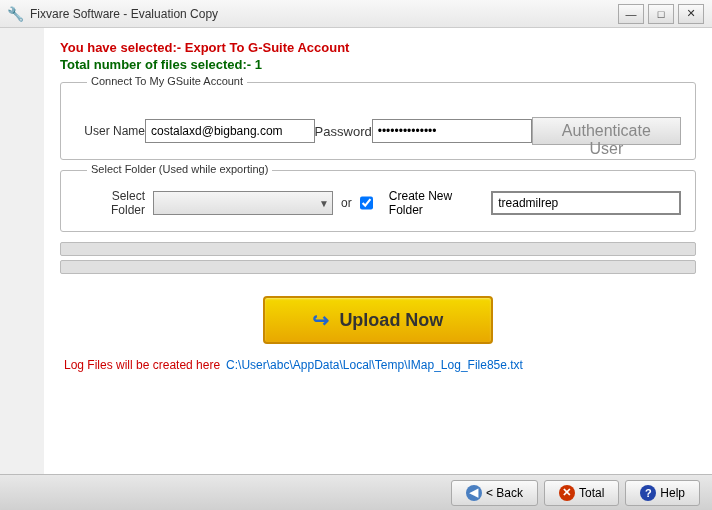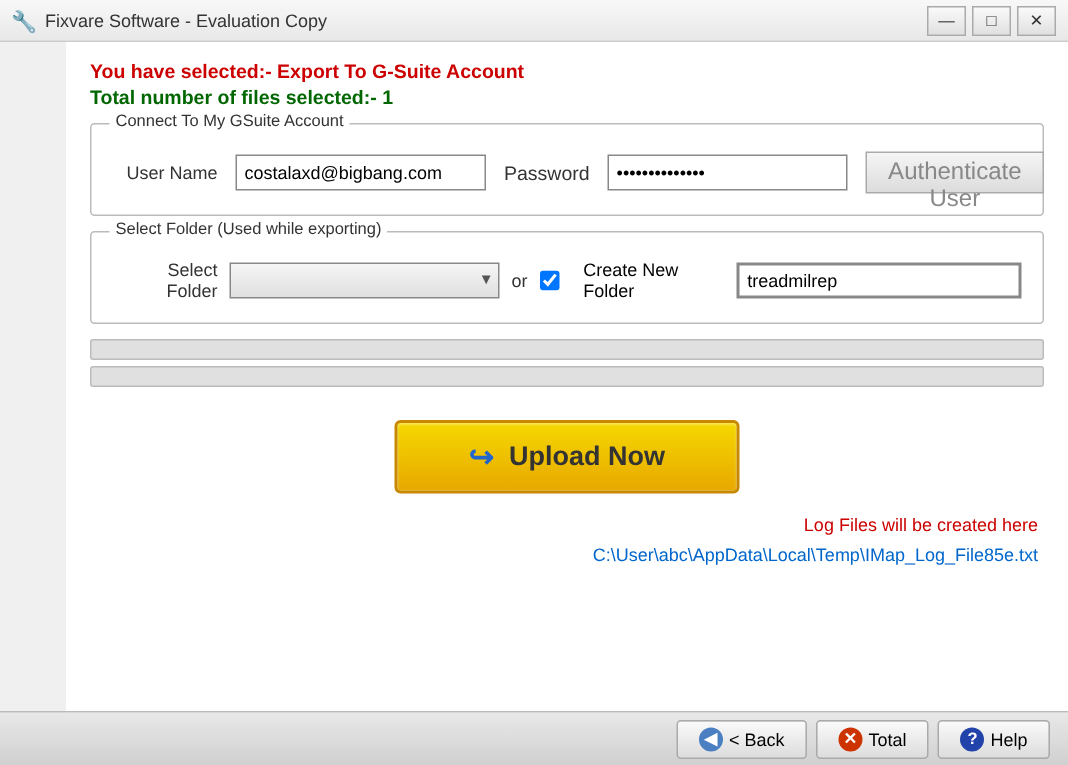--- a/index.html
+++ b/index.html
@@ -82,33 +82,33 @@
     .section-box {
       border: 1px solid #bbb;
       border-radius: 3px;
       padding: 10px 14px 14px 14px;
       margin-bottom: 10px;
       position: relative;
     }
     .section-box-label {
       position: absolute;
       top: -8px;
-      left: 12px;
+      left: 26px;
       background: #fff;
       padding: 0 4px;
       font-size: 11px;
       color: #333;
     }
 
     
     .form-row {
       display: flex;
       align-items: center;
-      gap: 12px;
-      margin-top: 8px;
+      gap: 0;
+      margin-top: 24px;
     }
     .field-label {
       font-size: 12px;
       color: #333;
       min-width: 70px;
       text-align: right;
     }
     .text-input {
       border: 1px solid #888;
       padding: 3px 5px;
@@ -227,25 +227,24 @@
       box-shadow: inset 0 1px 2px rgba(255,255,255,0.4);
     }
     .upload-icon {
       font-size: 20px;
       color: #2266cc;
     }
 
     
     .log-row {
       display: flex;
-      align-items: flex-end;
+      align-items: center;
       gap: 6px;
       margin-top: 4px;
       padding: 0 4px;
-      flex-direction: column;
     }
     .log-label {
       color: #cc0000;
       font-size: 12px;
     }
     .log-link {
       color: #0066cc;
       font-size: 12px;
       text-decoration: none;
       cursor: pointer;

